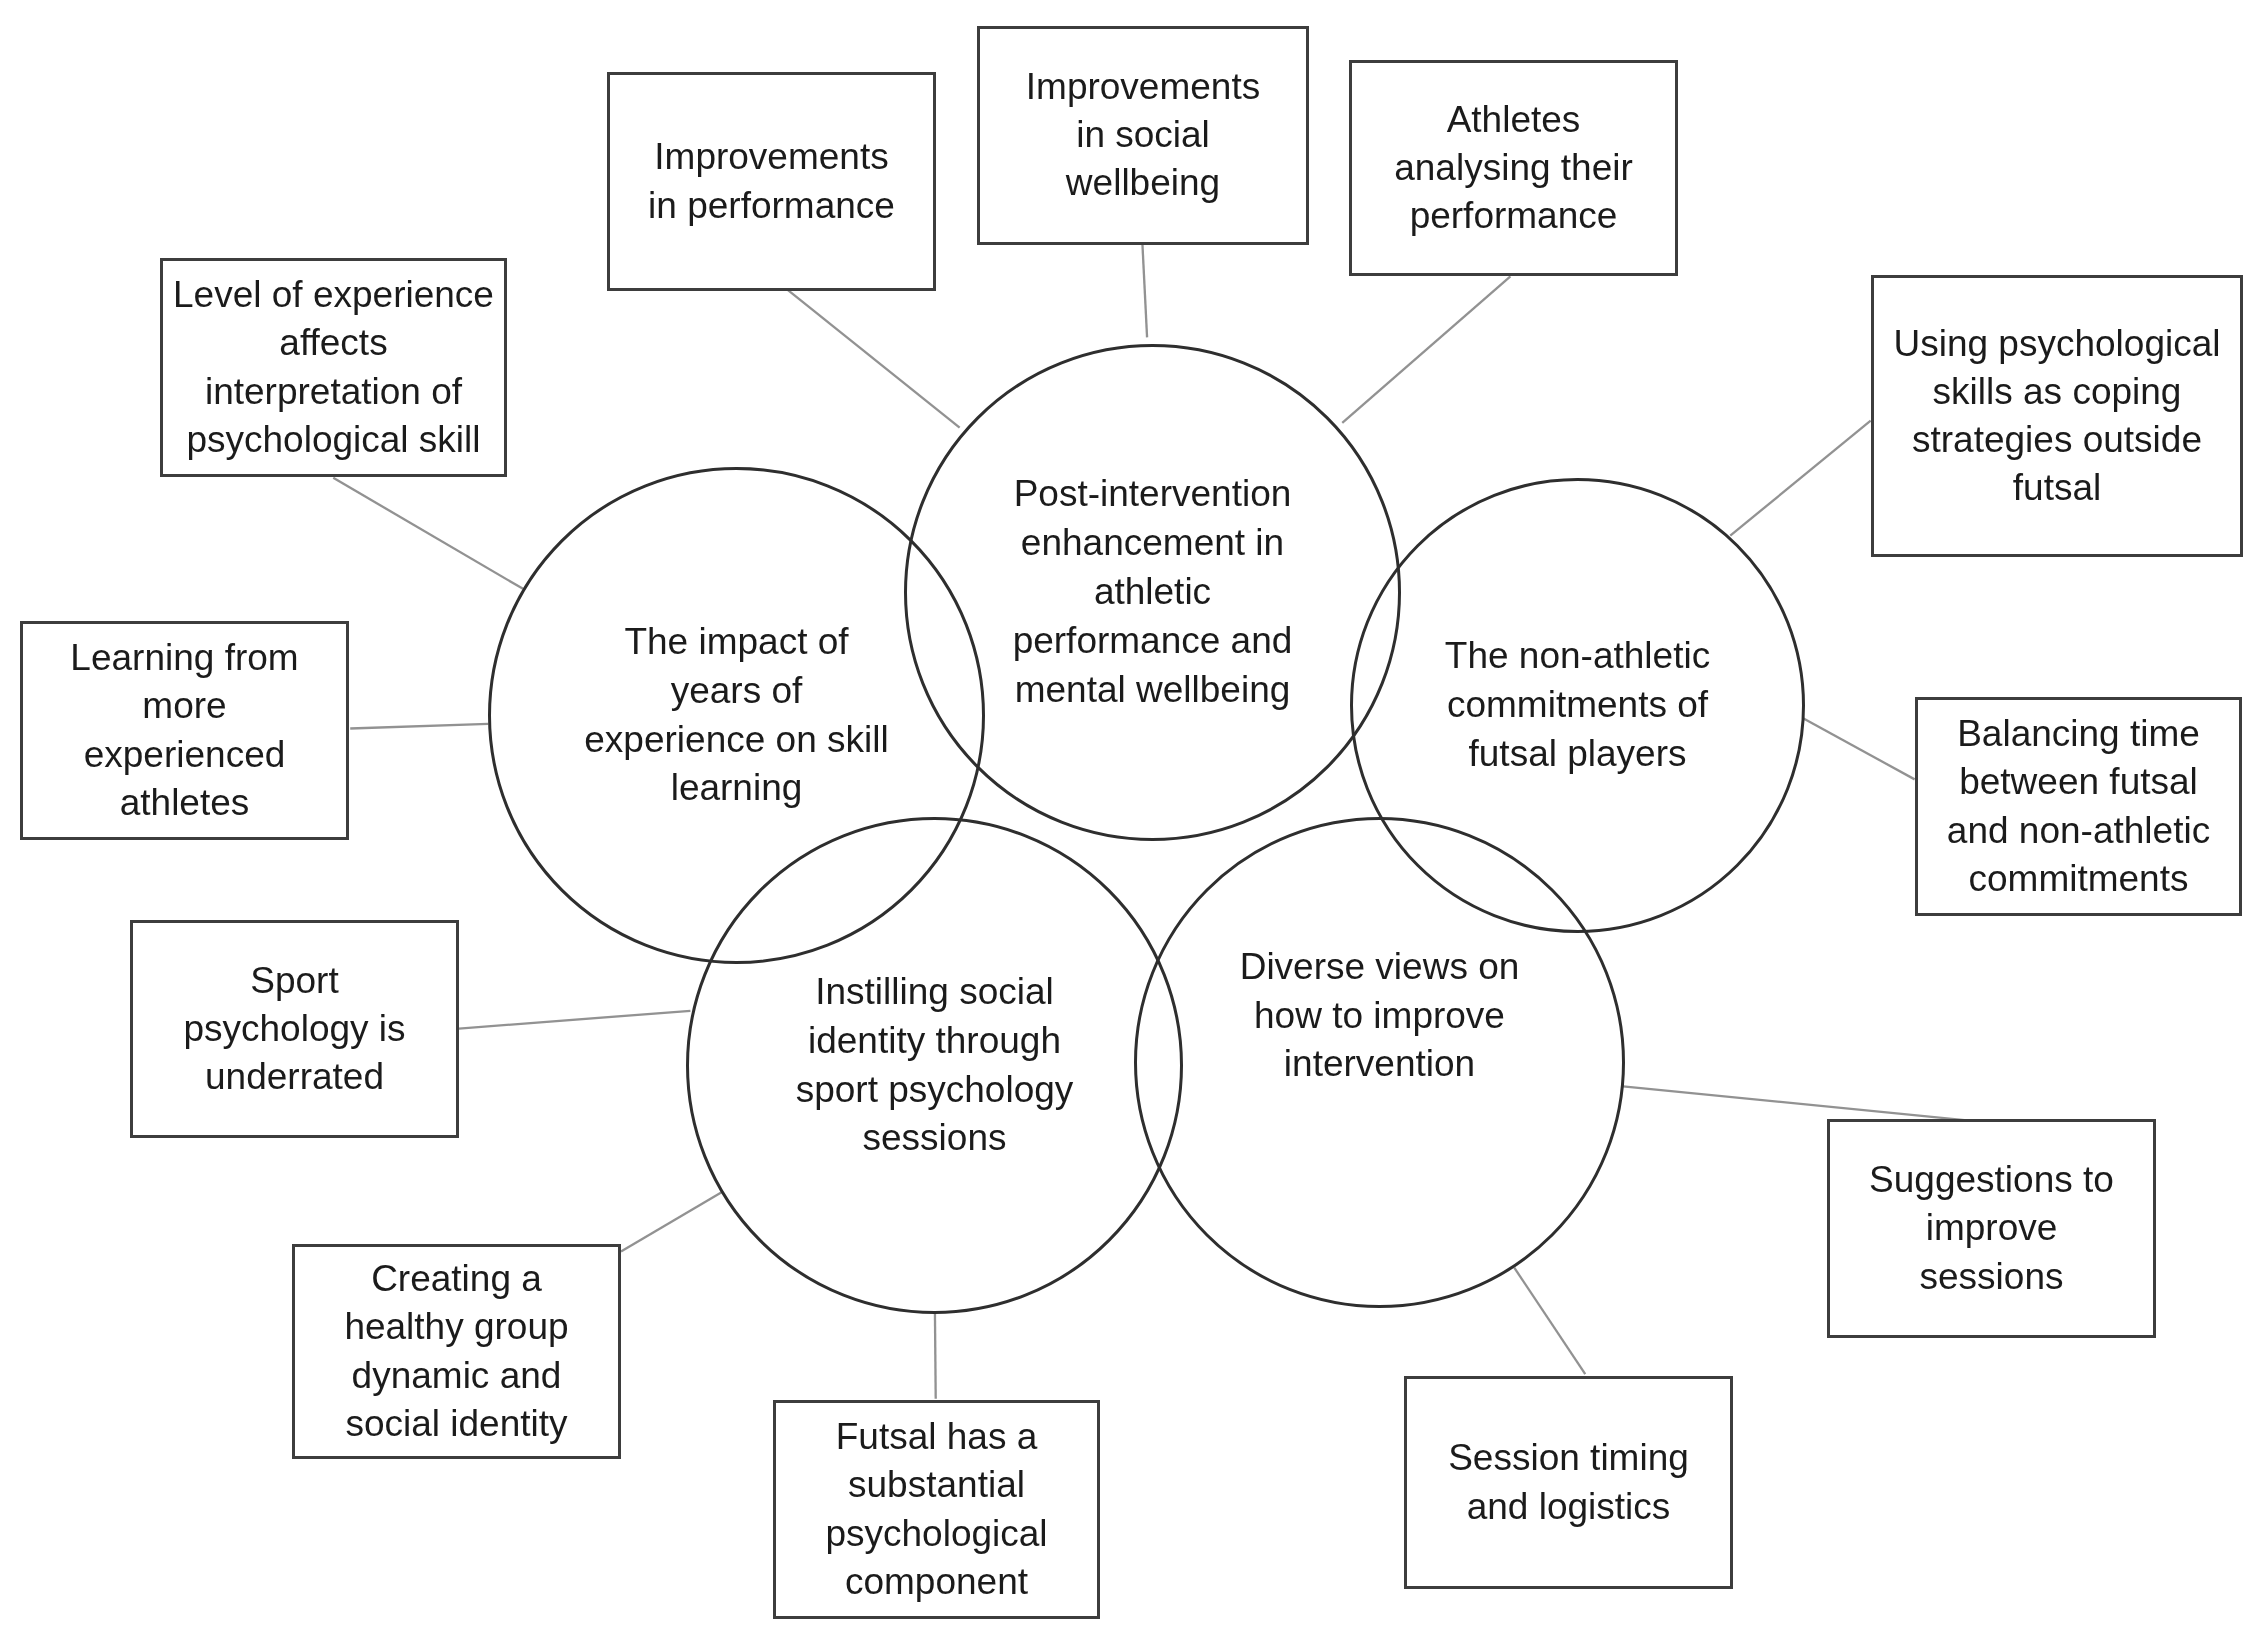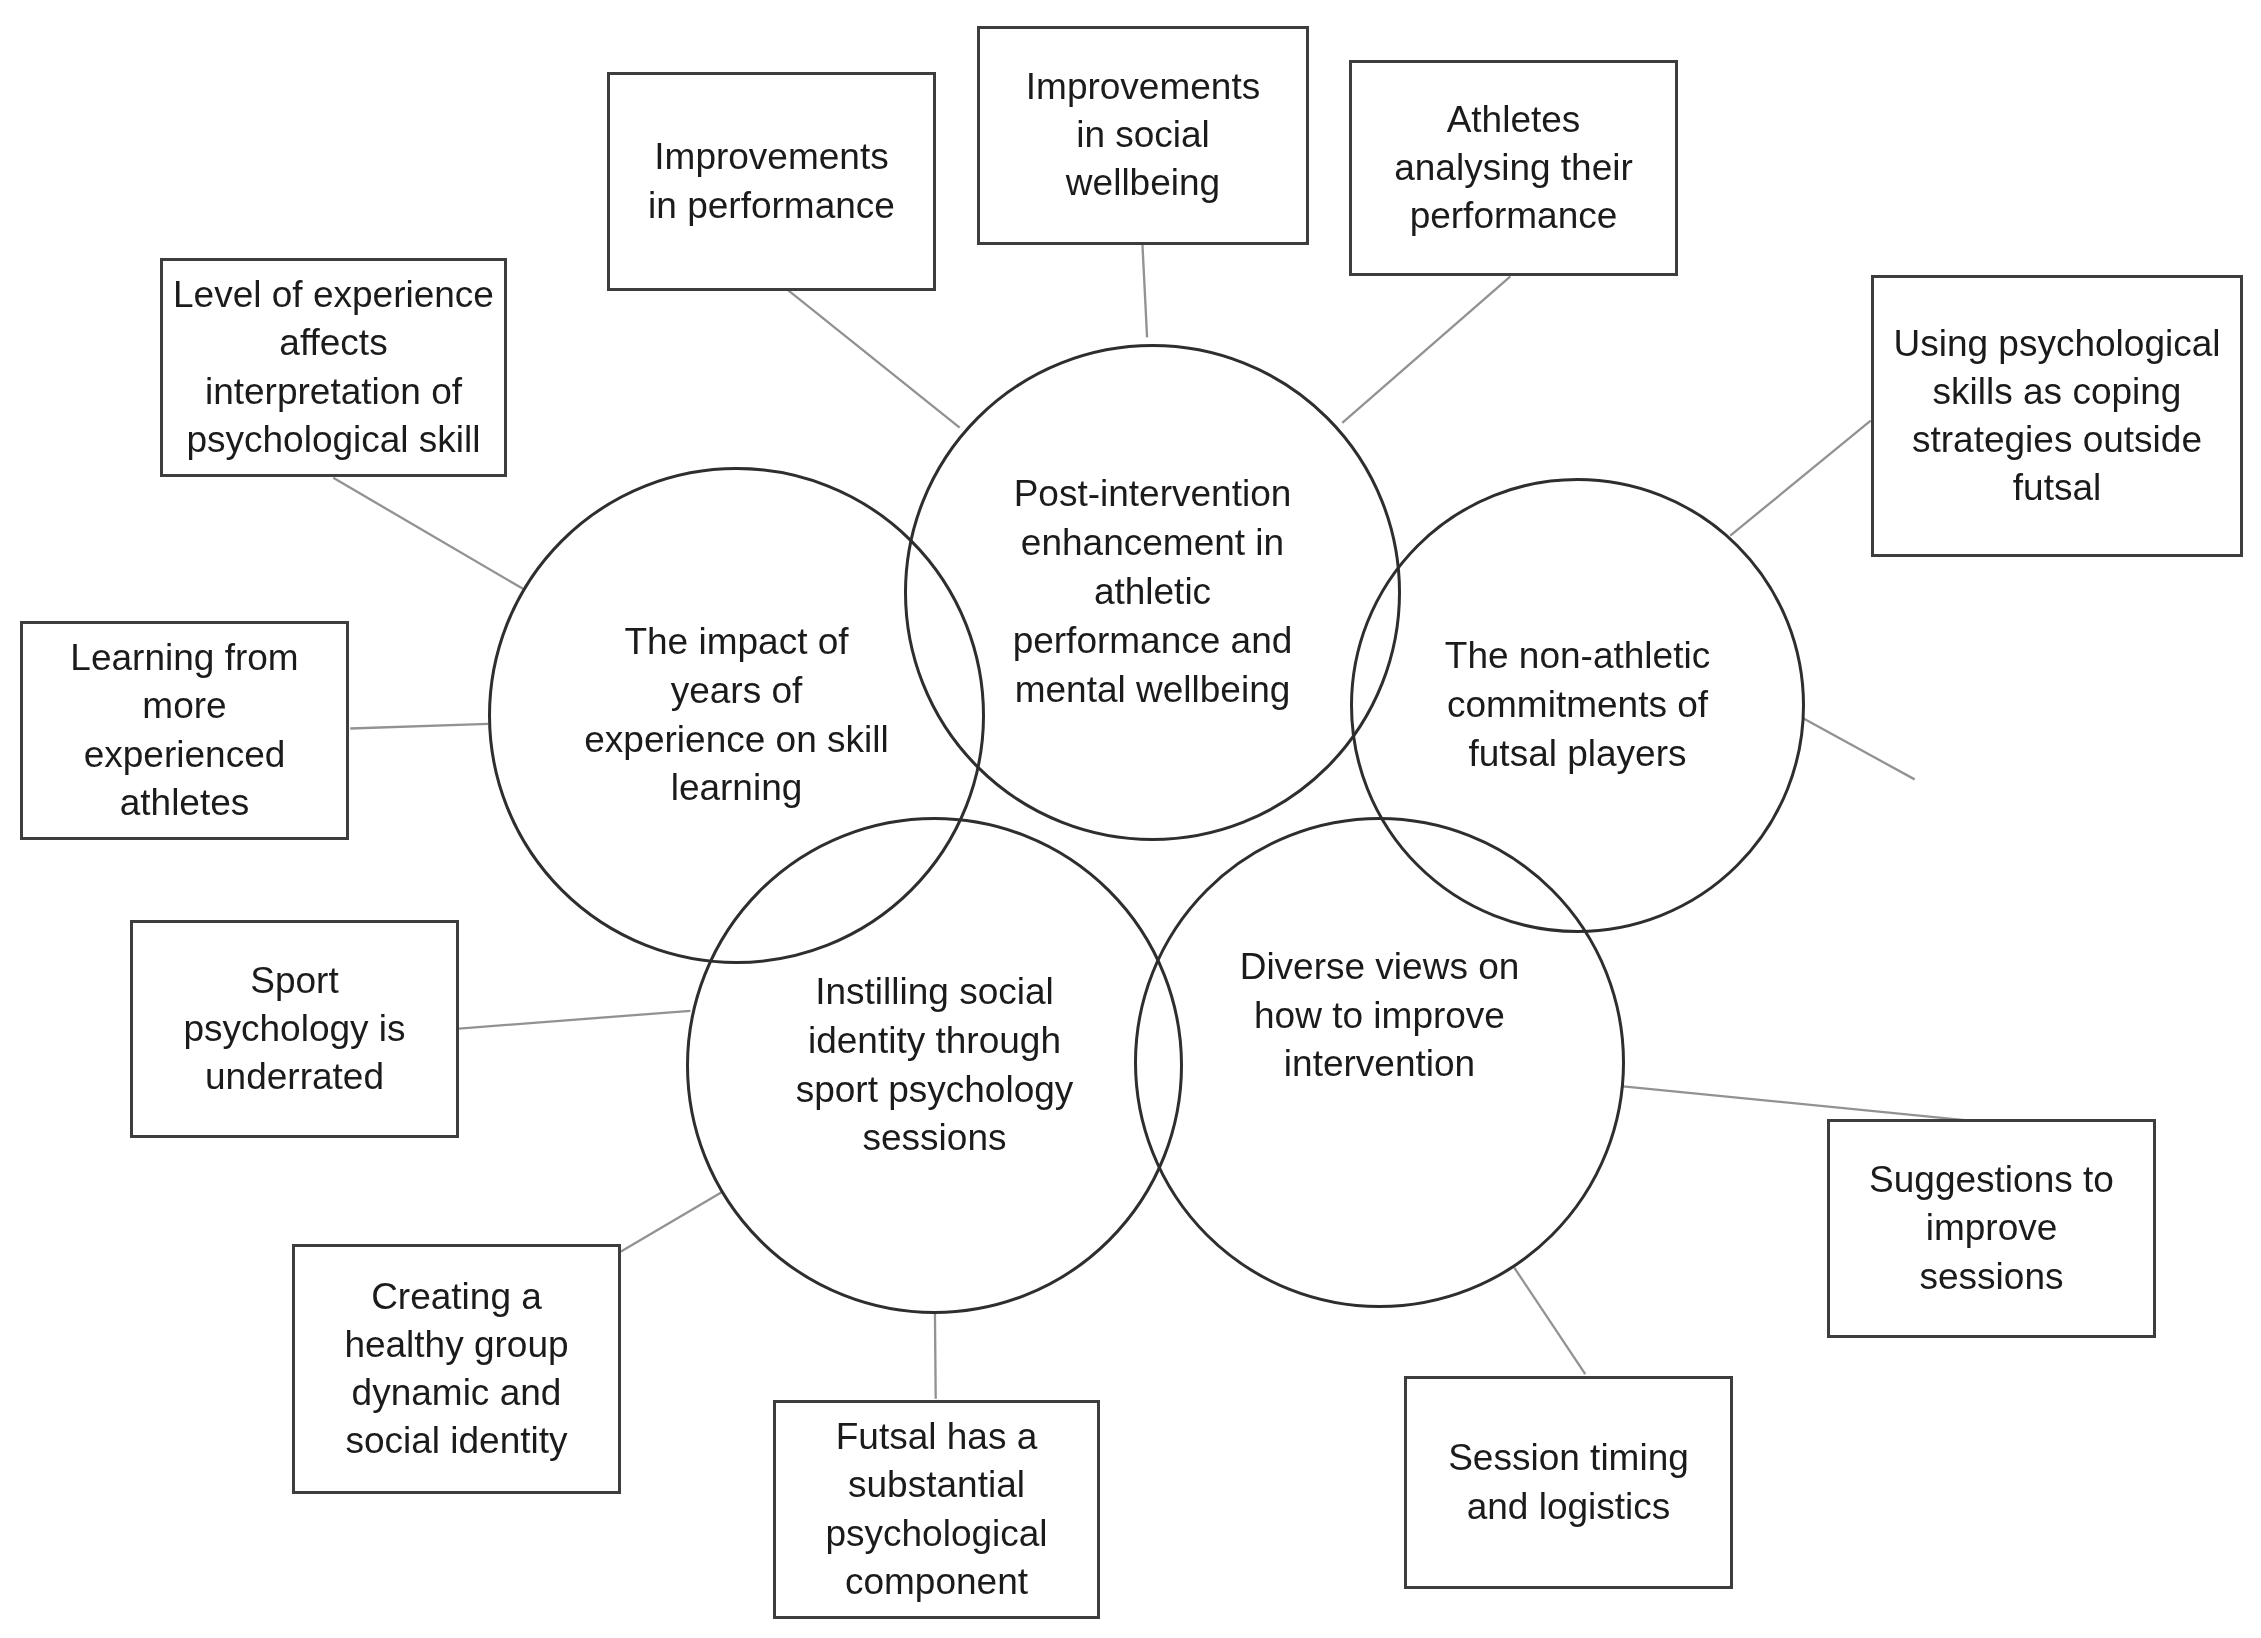--- a/index.html
+++ b/index.html
@@ -62,21 +62,21 @@
   
   .b-improve-perf   { left: 607px;  top: 72px;   width: 329px; height: 219px; }
   .b-mental-well    { left: 977px; top: 25.5px;   width: 332px; height: 219px; }
   .b-athletes       { left: 1349px; top: 60px;   width: 329px; height: 216px; }
   .b-level-exp      { left: 160px;  top: 258px;  width: 347px; height: 219px; }
   .b-using-skills   { left: 1871px; top: 275px;  width: 372px; height: 282px; }
   .b-learning       { left: 20px;   top: 621px;  width: 329px; height: 219px; }
   .b-balancing      { left: 1915px; top: 697px;  width: 327px; height: 219px; }
   .b-underrated     { left: 130px;  top: 920px; width: 329px; height: 218px; align-items: center; }
   .b-suggestions    { left: 1827px; top: 1119px; width: 329px; height: 219px; }
-  .b-creating       { left: 292px;  top: 1244px; width: 329px; height: 250px; }
+  .b-creating       { left: 292px;  top: 1244px; width: 329px; height: 215px; }
   .b-futsal-comp    { left: 773px; top: 1400px; width: 327px; height: 219px; }
   .b-session-timing { left: 1404px; top: 1376px; width: 329px; height: 213px; }
   .b-improve-perf   .box-label { max-width: 266px; }
   .b-mental-well    .box-label { max-width: 258px; }
   .b-athletes       .box-label { max-width: 266px; text-align: center; }
   .b-level-exp      .box-label { max-width: 330px; }
   .b-using-skills   .box-label { max-width: 356px; }
   .b-learning       .box-label { max-width: 255px; }
   .b-balancing      .box-label { max-width: 297px; }
   .b-underrated     .box-label { max-width: 235px; }
@@ -132,20 +132,23 @@
   </div>
   <div class="sub-box b-level-exp">
     <div class="box-label">Level of experience affects interpretation of psychological skill</div>
   </div>
   <div class="sub-box b-using-skills">
     <div class="box-label">Using psychological skills as coping strategies outside futsal</div>
   </div>
   <div class="sub-box b-learning">
     <div class="box-label">Learning from more experienced athletes</div>
   </div>
+  <div class="sub-box b-balancing">
+    <div class="box-label">Balancing time between futsal and non-athletic commitments</div>
+  </div>
   <div class="sub-box b-underrated">
     <div class="box-label">Sport psychology is underrated</div>
   </div>
   <div class="sub-box b-suggestions">
     <div class="box-label">Suggestions to improve sessions</div>
   </div>
   <div class="sub-box b-creating">
     <div class="box-label">Creating a healthy group dynamic and social identity</div>
   </div>
   <div class="sub-box b-futsal-comp">

